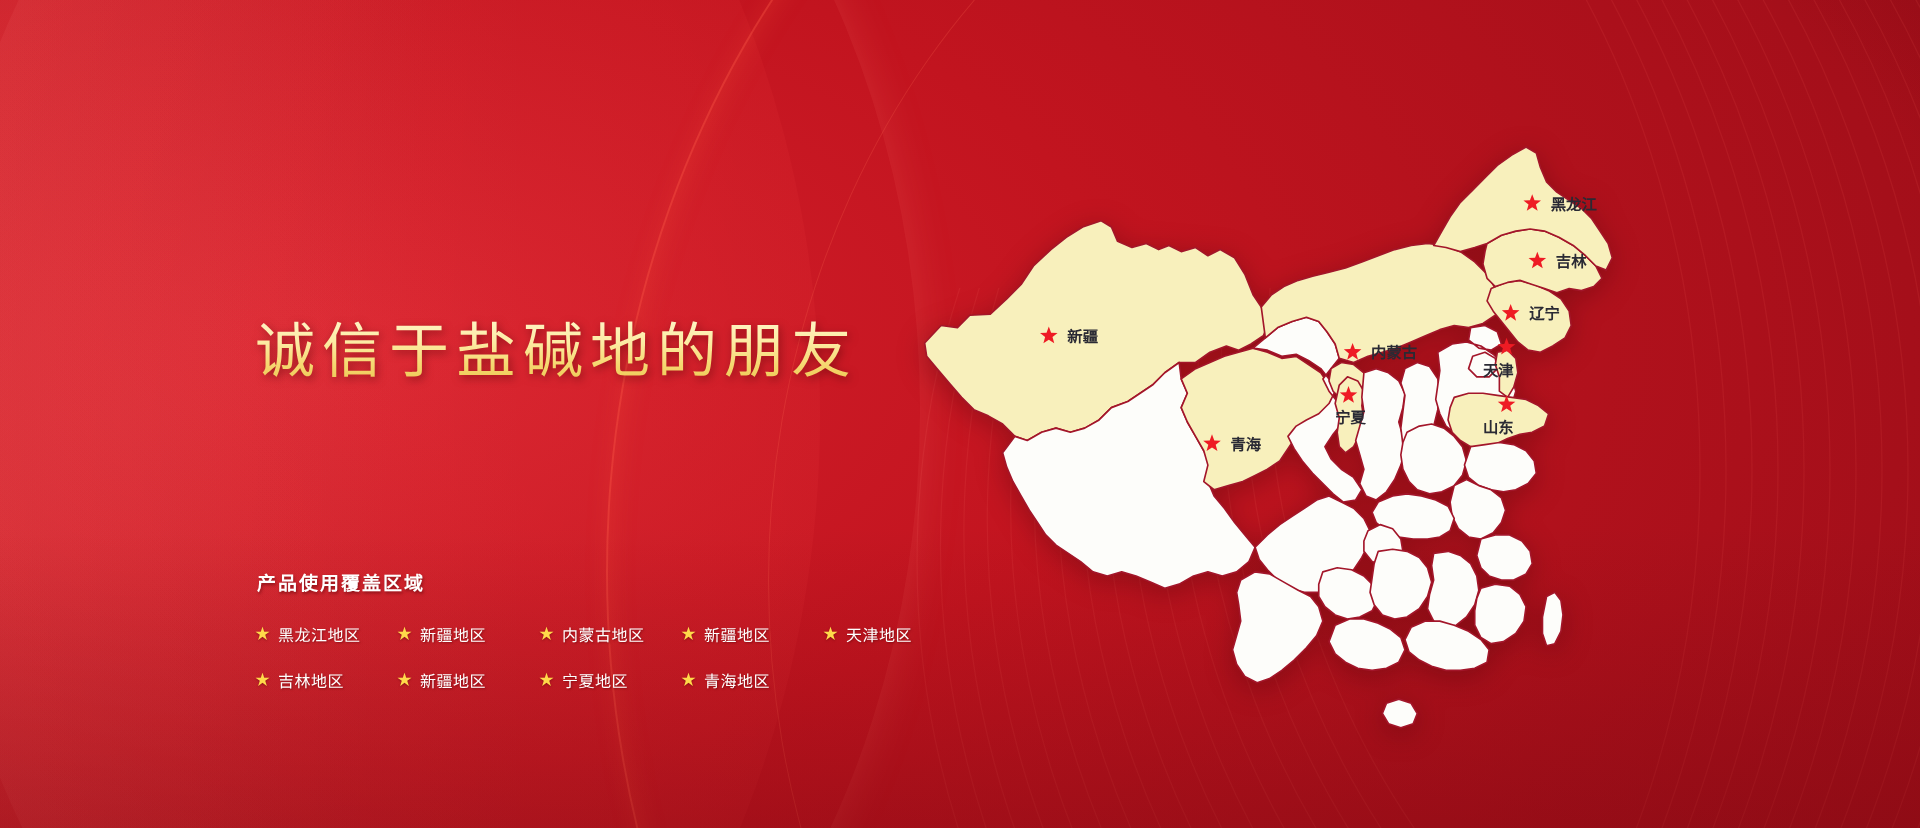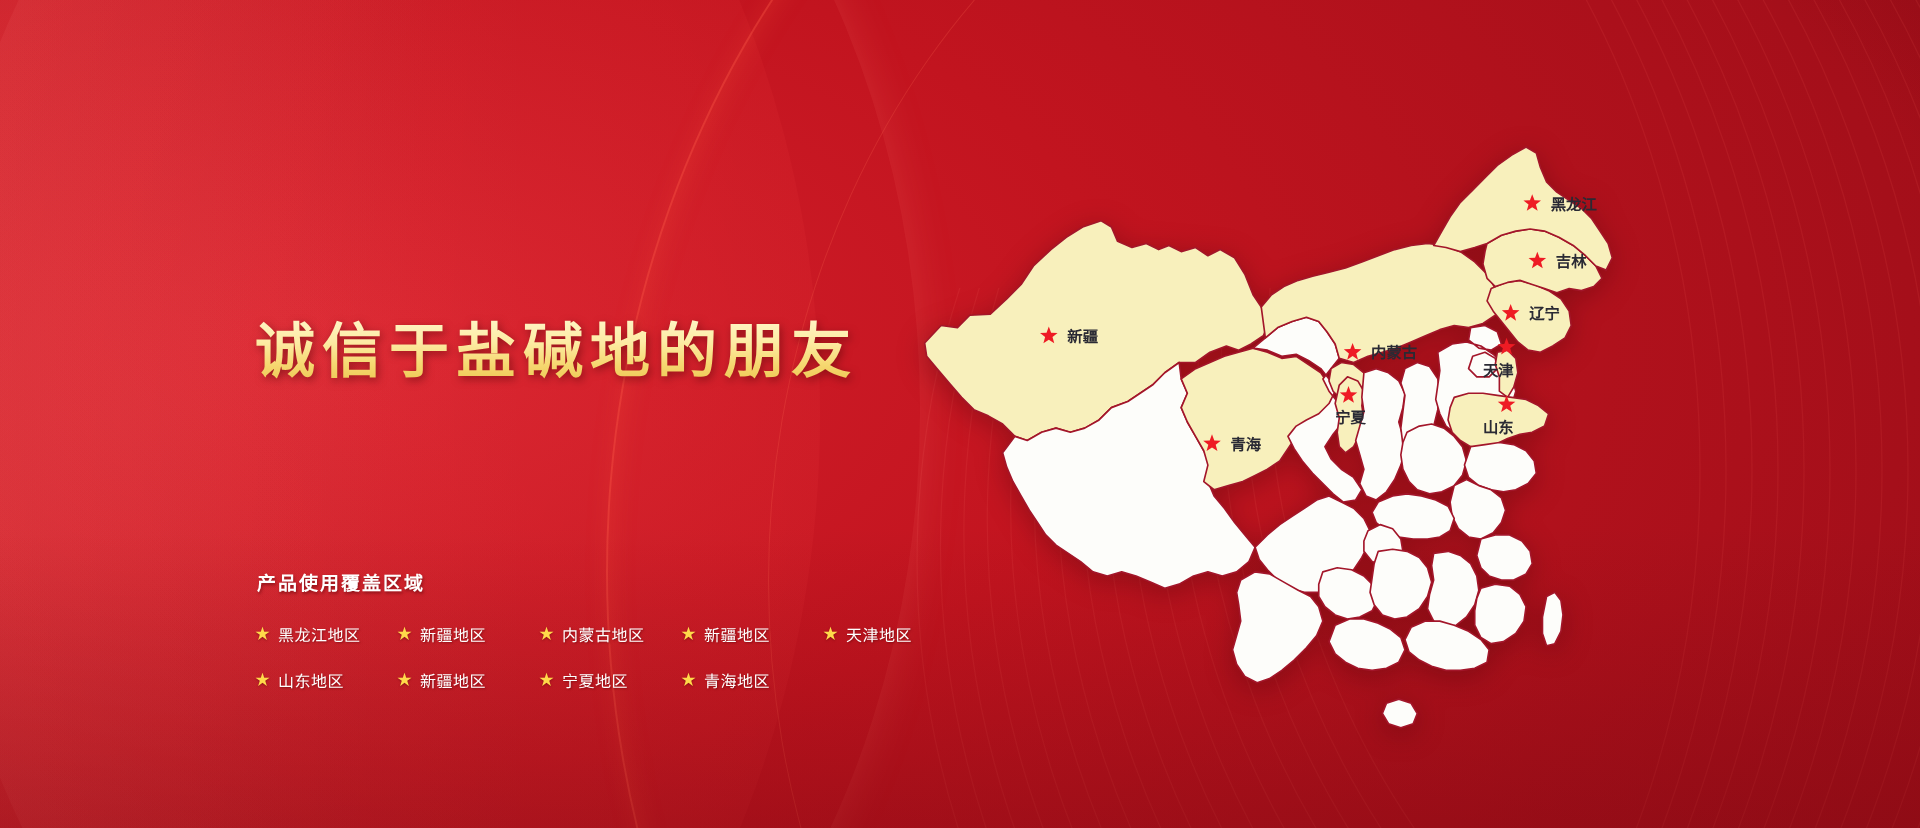--- a/index.html
+++ b/index.html
@@ -80,21 +80,21 @@
     font-family:"Liberation Serif","DejaVu Serif",serif;font-weight:400;
     white-space:nowrap;
   }
   .brand-sub{
     color:#f6e3e3;font-size:19px;letter-spacing:6px;margin-top:7px;
     font-family:"Liberation Serif","DejaVu Serif",serif;white-space:nowrap;
   }
 
   .headline{position:absolute;left:255px;top:312px;}
   .headline-line{
-    font-size:60px;font-weight:700;letter-spacing:7px;line-height:1.32;
+    font-size:60px;font-weight:400;letter-spacing:7px;line-height:1.32;
     white-space:nowrap;
     font-family:"DejaVu Serif","Liberation Serif",serif;
     background:linear-gradient(180deg,#fff8cf 0%,#fdeba4 38%,#f6d871 66%,#e9bf46 100%);
     -webkit-background-clip:text;background-clip:text;
     color:transparent;-webkit-text-fill-color:transparent;
     filter:drop-shadow(2px 3px 4px rgba(90,5,10,.55));
   }
 
   .coverage-title{
     position:absolute;left:257px;top:568px;
@@ -225,21 +225,21 @@
         <div class="region-item">
           <span class="region-star">★</span>
           <span class="region-label">新疆地区</span>
         </div>
         <div class="region-item">
           <span class="region-star">★</span>
           <span class="region-label">天津地区</span>
         </div>
         <div class="region-item">
           <span class="region-star">★</span>
-          <span class="region-label">山东地区</span>
+          <span class="region-label">吉林地区</span>
         </div>
         <div class="region-item">
           <span class="region-star">★</span>
           <span class="region-label">新疆地区</span>
         </div>
         <div class="region-item">
           <span class="region-star">★</span>
           <span class="region-label">宁夏地区</span>
         </div>
         <div class="region-item">

